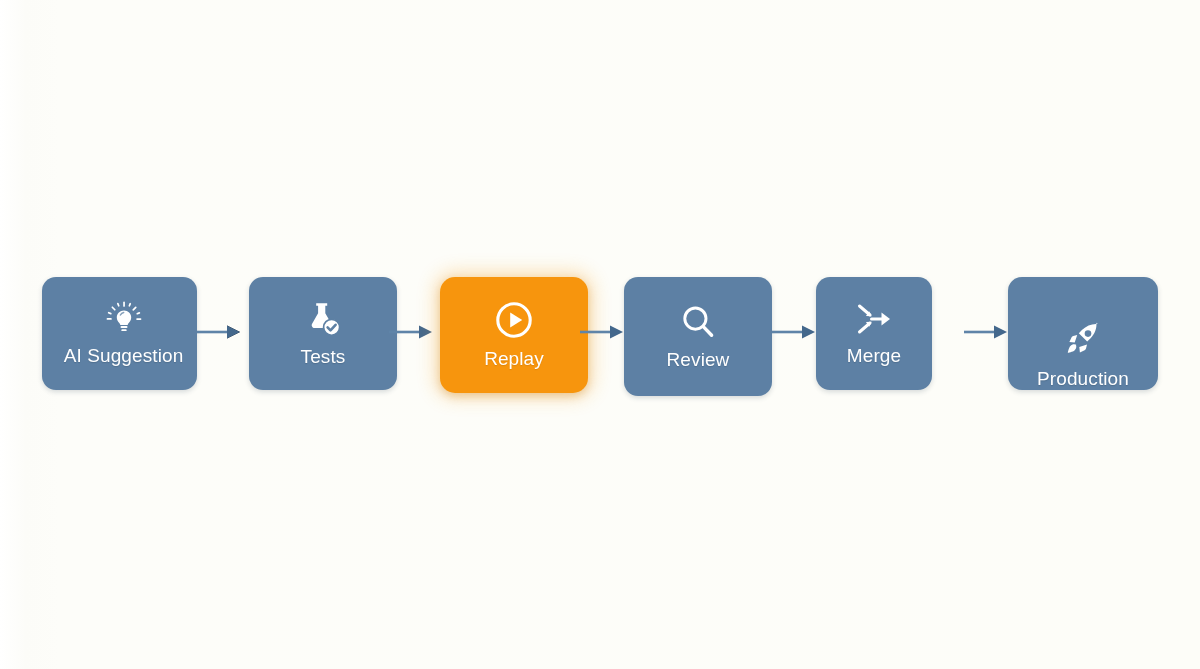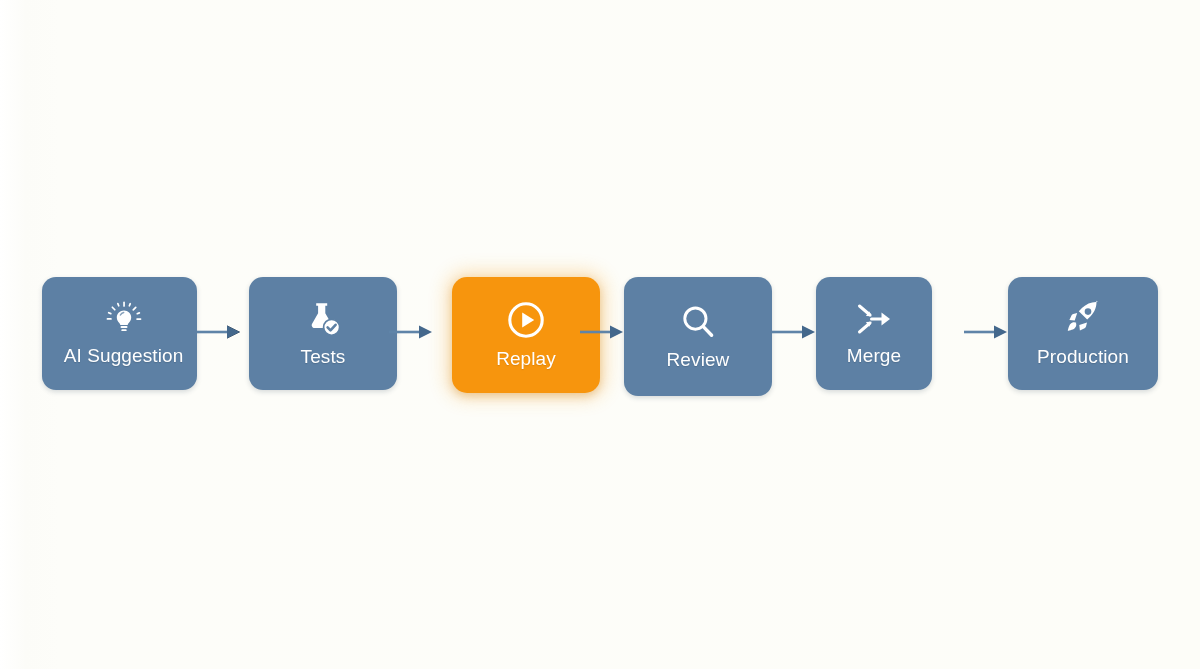--- a/index.html
+++ b/index.html
@@ -121,21 +121,21 @@
     <span class="node-label">Tests</span>
   </div>
 
   <span class="connector" style="left:389px; top:322px; width:44px;">
     <svg width="44" height="20" viewBox="0 0 44 20" aria-hidden="true">
       <line x1="0" y1="10" x2="31" y2="10" stroke="#5f84a8" stroke-width="2.6"></line>
       <path d="M30 3.6 L43 10 L30 16.4 Z" fill="#44688c"></path>
     </svg>
   </span>
 
-  <div class="node active" style="left:452px; top:277px; width:148px; height:116px; border-radius:15px;text-align:center;">
+  <div class="node active" style="left:440px; top:277px; width:148px; height:116px; border-radius:15px;text-align:center;">
     <span class="node-icon">
       <svg width="40" height="40" viewBox="0 0 40 40" aria-hidden="true">
         <circle cx="20" cy="20" r="16.2" fill="none" stroke="#ffffff" stroke-width="3.1"></circle>
         <path d="M16.2 12.4 L28.2 20 L16.2 27.6 Z" fill="#ffffff"></path>
       </svg>
     </span>
     <span class="node-label">Replay</span>
   </div>
 
   <span class="connector" style="left:580px; top:322px; width:44px;">
@@ -180,21 +180,21 @@
     <span class="node-label">Merge</span>
   </div>
 
   <span class="connector" style="left:964px; top:322px; width:44px;">
     <svg width="44" height="20" viewBox="0 0 44 20" aria-hidden="true">
       <line x1="0" y1="10" x2="31" y2="10" stroke="#5f84a8" stroke-width="2.6"></line>
       <path d="M30 3.6 L43 10 L30 16.4 Z" fill="#44688c"></path>
     </svg>
   </span>
 
-  <div class="node blue" style="left:1008px; top:277px; width:150px; height:113px;">
+  <div class="node blue" style="left:1008px; top:277px; width:150px; height:113px;justify-content:flex-end;">
     <span class="node-icon">
       <svg width="38" height="38" viewBox="0 0 38 38" aria-hidden="true">
         <g fill="#ffffff">
           <path d="M33.6 2.0c-5.6-.5-11.3 1.7-15.4 5.8l-3.4 3.4 8.4 8.4 3.4-3.4c4.1-4.1 6.3-9.8 5.8-15.4 0 0 .6 0 1.2 1.2z"></path>
           <path d="M13.2 12.9l-4.0 1.0c-.7 .2-1.3 .7-1.6 1.4l-2.2 4.7 5.3 .6 2.5-7.7z"></path>
           <path d="M23.0 22.6l-1.0 4.0c-.2 .7-.7 1.3-1.4 1.6l-4.7 2.2-.6-5.3 7.7-2.5z"></path>
           <path d="M12.6 23.3c-1.6-1.6-4.4-1.3-6.2 .6-1.8 1.9-2.6 6.9-2.6 6.9s5.0-.8 6.9-2.6c1.9-1.8 2.2-4.6 .6-6.2l1.3 1.3z"></path>
         </g>
         <circle cx="24.0" cy="11.6" r="3.3" fill="#5d80a4"></circle>
       </svg>

